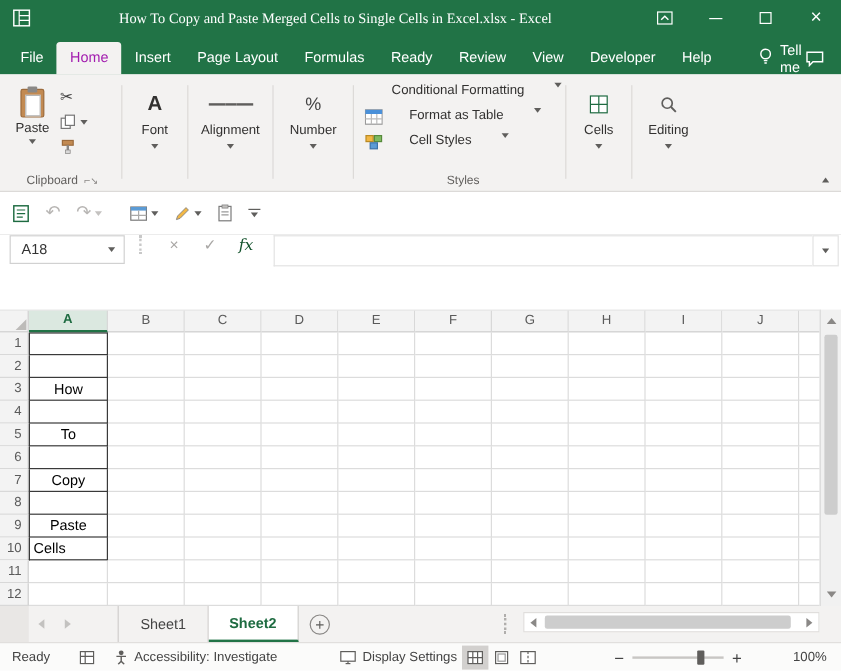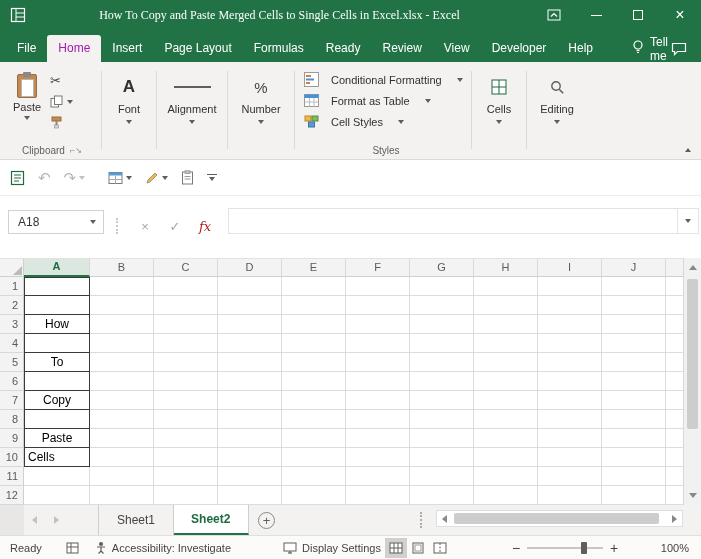--- a/index.html
+++ b/index.html
@@ -67,45 +67,45 @@
   .font-grp { width: 52px; }
   .align-grp { width: 68px; }
   .number-grp { width: 64px; }
   .cells-grp { width: 52px; }
   .editing-grp { width: 58px; }
   .font-a { font-size: 17px; font-weight: bold; color: #323130; }
   .pct { font-size: 15px; color: #444; }
   .align-lines span { display: block; height: 2px; background: #5f5e5c; margin: 2px auto; }
 
   .styles-grp { width: 174px; padding: 5px 2px 0 8px; }
-  .style-row { display: flex; align-items: center; gap: 12px; font-size: 11px;
+  .style-row { display: flex; align-items: flex-start; gap: 22px; font-size: 11px;
     color: #323130; height: 21px; white-space: nowrap; }
   .style-row .caret { margin-left: 3px; }
 
   .collapse-rbn { position: absolute; right: 10px; bottom: 7px; }
 
   
   .qat { position: absolute; top: 160px; left: 0; right: 0; height: 36px; background: #fff;
     border-bottom: 1px solid #ececec; display: flex; align-items: center; gap: 13px;
     padding-left: 10px; color: #444; }
   .qbtn { display: flex; align-items: center; gap: 3px; }
   .arrow-glyph { font-size: 15px; color: #b8b6b4; line-height: 1; }
   .qcustom { display: flex; flex-direction: column; align-items: center; gap: 2px; }
   .qcustom .bar { width: 10px; height: 1.5px; background: #5f5e5c; }
 
   
   .frow { position: absolute; top: 196px; left: 0; right: 0; height: 38px; background: #fff;
-    display: flex; align-items: flex-end; }
+    display: flex; align-items: flex-start; }
   .namebox { width: 96px; height: 24px; margin-left: 8px; border: 1px solid #d1d1d1;
     background: #fff; display: flex; align-items: center; font-size: 12px; color: #333;
     padding-left: 9px; }
   .namebox .caret { margin-left: auto; margin-right: 7px; }
   .drag-dots { height: 16px; border-left: 2px dotted #c8c8c8; margin: 0 12px; }
   .fbtn { width: 30px; text-align: center; font-size: 13px; color: #a8a6a4; }
-  .fxlbl { font-family: "DejaVu Serif", serif; font-style: italic; color: #b91c1c; font-size: 13px; }
+  .fxlbl { font-family: "DejaVu Serif", serif; font-style: italic; color: #14532d; font-size: 13px; }
   .fxfield { flex: 1; height: 26px; border: 1px solid #e3e3e3; border-right: none;
     background: #fff; margin-left: 8px; display: flex; align-items: center; }
   .fxinput { flex: 1; border: none; outline: none; font-size: 12px; padding-left: 6px;
     font-family: "Liberation Sans", sans-serif; background: transparent; }
   .fchev { width: 22px; height: 26px; border: 1px solid #e3e3e3; display: flex;
     align-items: center; justify-content: center; margin-right: 2px; background: #fff; }
 
   .spacer-band { position: absolute; top: 234px; left: 0; right: 0; height: 24px; background: #fff; }
 
   

